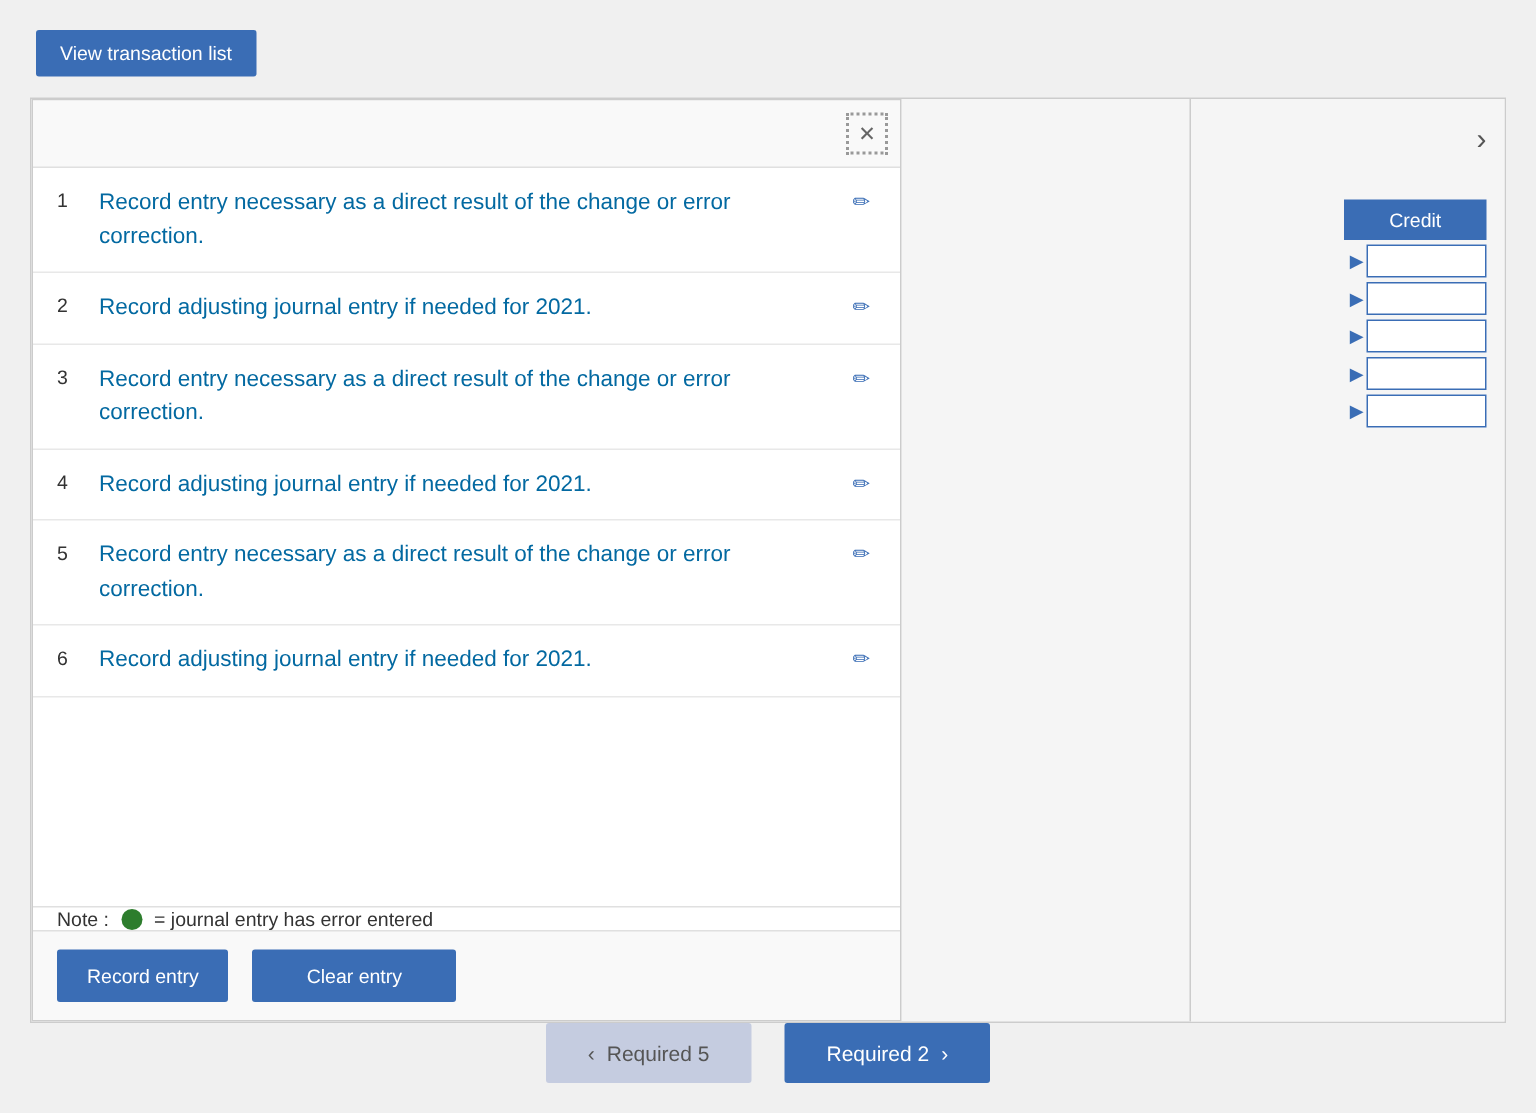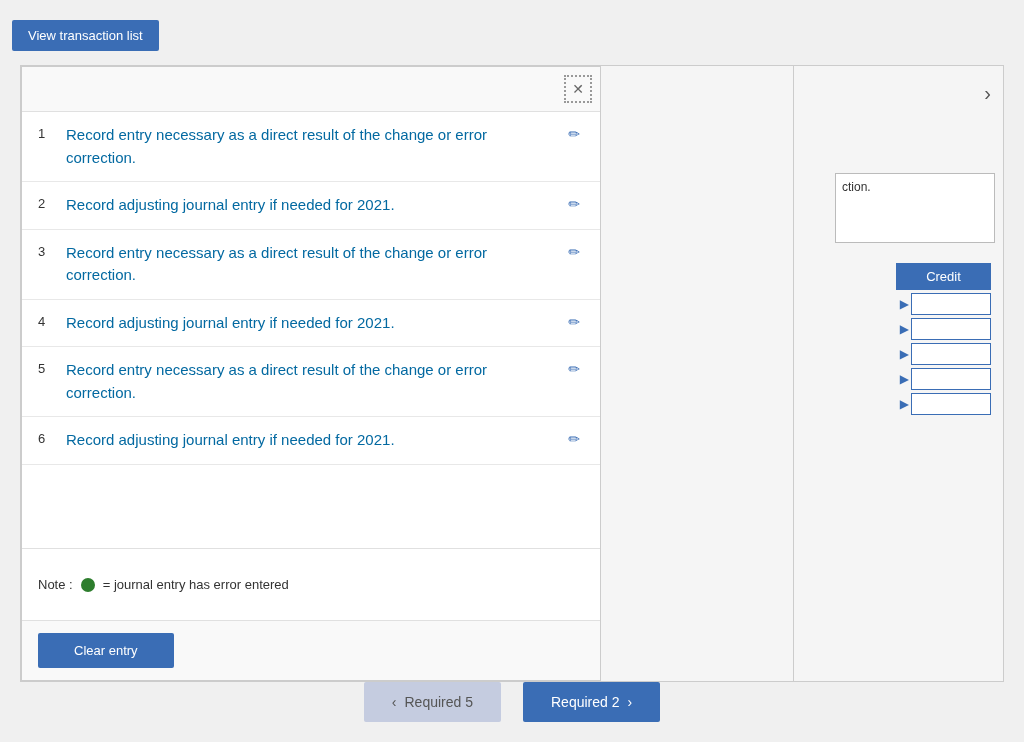--- a/index.html
+++ b/index.html
@@ -9,21 +9,21 @@
       width: 1024px;
       height: 742px;
       overflow: hidden;
       position: relative;
     }
 
     
     .view-transaction-btn {
       position: absolute;
       top: 20px;
-      left: 12px;
+      left: 24px;
       background: #3a6db5;
       color: white;
       border: none;
       padding: 8px 16px;
       font-size: 13px;
       cursor: pointer;
       border-radius: 2px;
     }
 
     
@@ -102,21 +102,21 @@
     .edit-icon-btn {
       background: none;
       border: none;
       cursor: pointer;
       padding: 2px 4px;
       color: #3a6db5;
       font-size: 14px;
     }
 
     .note-section {
-      padding: 28px 16px;
+      padding: 0 16px;
       display: flex;
       align-items: center;
       gap: 8px;
       font-size: 13px;
       color: #333;
       border-top: 1px solid #e0e0e0;
     }
 
     .green-dot {
       width: 14px;
@@ -320,30 +320,28 @@
 
     </div>
 
     <div class="note-section">
       <span>Note :</span>
       <span class="green-dot"></span>
       <span>= journal entry has error entered</span>
     </div>
 
     <div class="action-buttons">
+      <button class="btn-blue">Record entry</button>
       <button class="btn-blue-outline">Clear entry</button>
     </div>
 
   </div>
 
   <div class="right-panel">
     <span class="chevron-right">›</span>
-    <div class="text-box">
-      <span>ction.</span>
-    </div>
     <div class="credit-section">
       <div class="credit-header">Credit</div>
       <div class="credit-input-row">
         <span class="blue-arrow">▶</span>
         <input class="credit-input" type="text" value="" style="">
       </div>
       <div class="credit-input-row">
         <span class="blue-arrow">▶</span>
         <input class="credit-input" type="text" value="" style="">
       </div>

